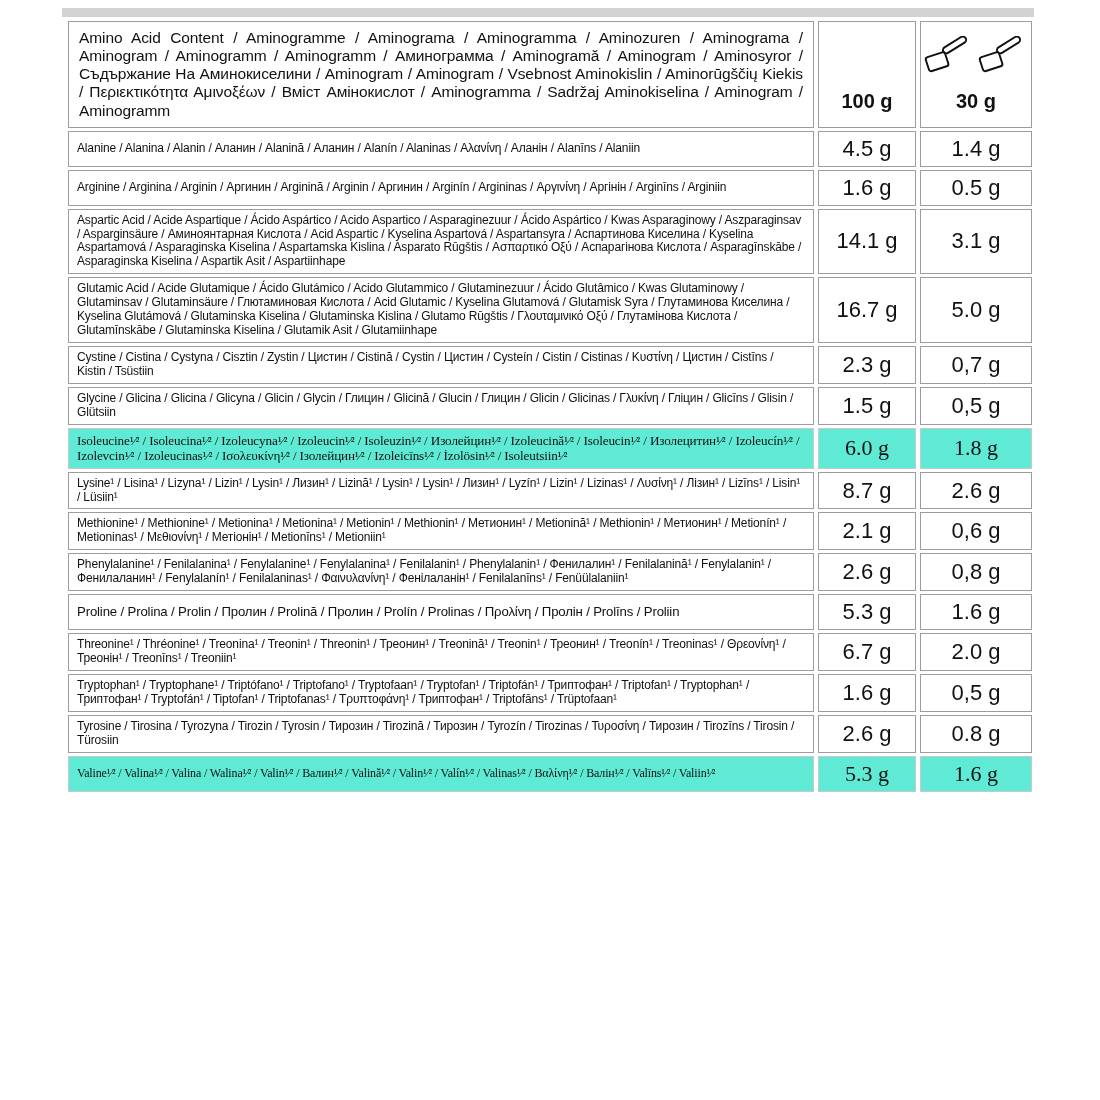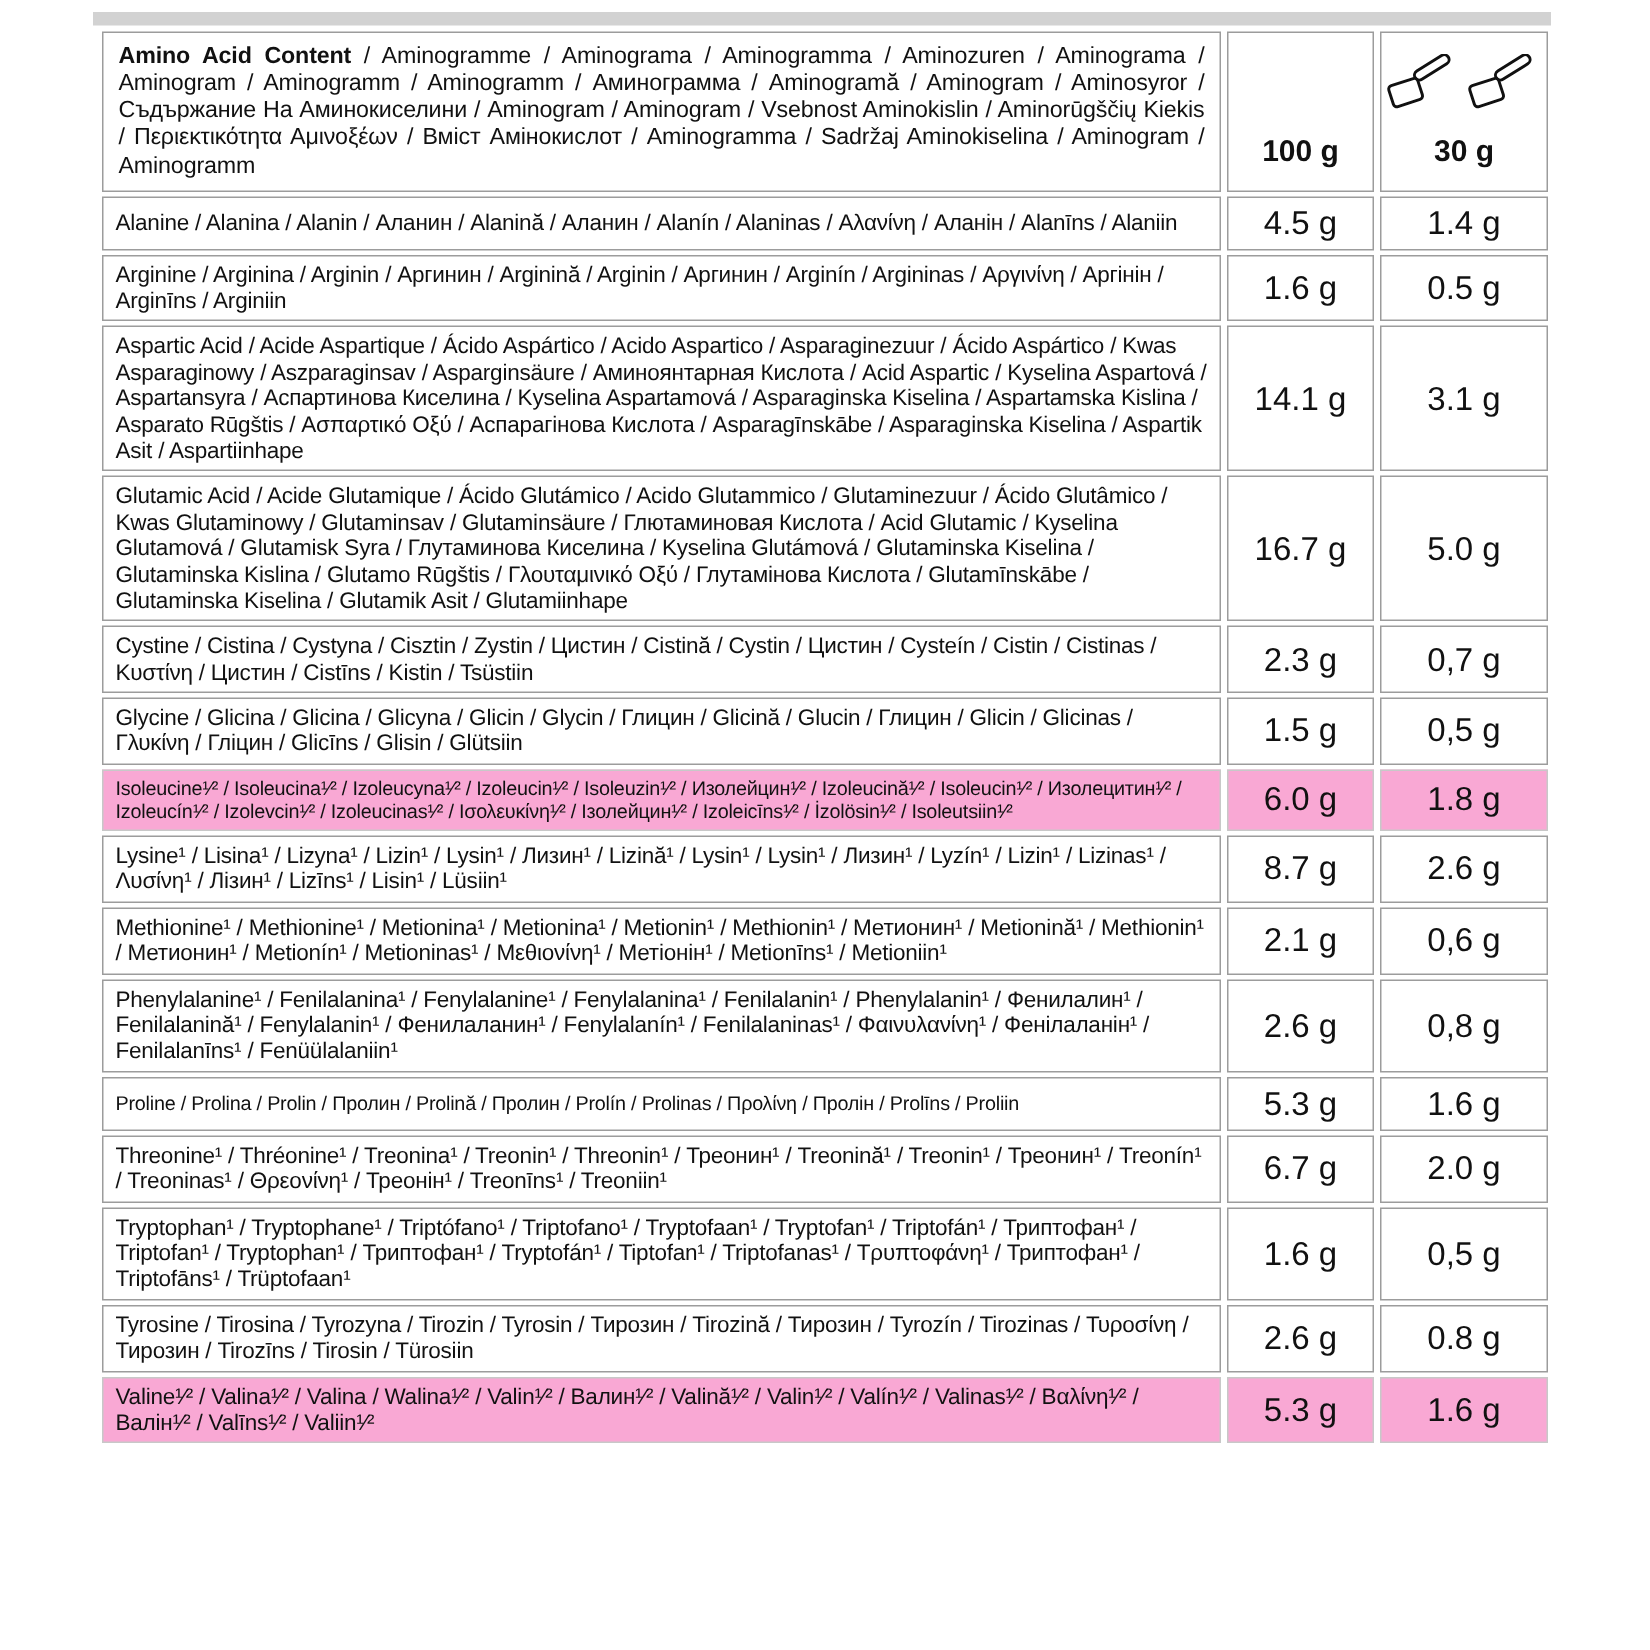--- a/index.html
+++ b/index.html
@@ -15,35 +15,35 @@
   .amino-table{
     position:absolute;left:64px;top:18px;width:972px;
     border-collapse:separate;border-spacing:4px 3px;
     table-layout:fixed;
   }
   td{
     border:1px solid #9c9c9c;background:#fff;
     vertical-align:middle;
   }
   td.name{
-    font-size:15px;line-height:1.16;letter-spacing:-0.15px;
+    font-size:12px;line-height:1.16;letter-spacing:-0.15px;
     padding:4px 8px;text-align:left;
   }
   tr.compact td.name{font-size:13.2px;line-height:1.18;}
   td.val{
     text-align:center;font-size:22px;padding:4px 2px;
   }
   tr.shaded td{
-    background:#f9a8d4;border-color:#c8c8c8;
+    background:#5eead4;border-color:#c8c8c8;font-family:Liberation Serif, serif;
   }
   td.hdr-name{
     font-size:15.5px;line-height:1.17;letter-spacing:-0.1px;
     padding:7px 10px;text-align:justify;vertical-align:top;
   }
-  td.hdr-name .bold{font-weight:bold;}
+  td.hdr-name .bold{font-weight:normal;}
   td.hdr-val{
     vertical-align:bottom;text-align:center;
     font-size:20px;font-weight:bold;padding-bottom:14px;
   }
   .scoops{
     display:flex;justify-content:center;align-items:flex-start;
     gap:2px;margin-bottom:14px;margin-top:4px;
   }
   .scoops svg{display:block;}
 </style>

